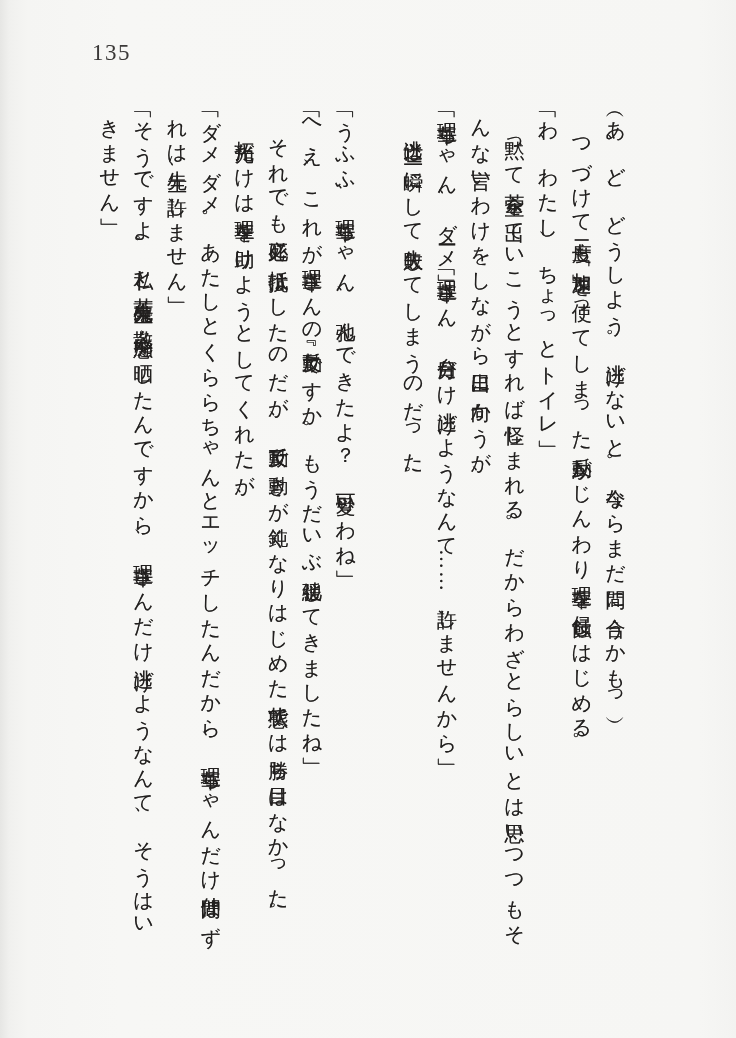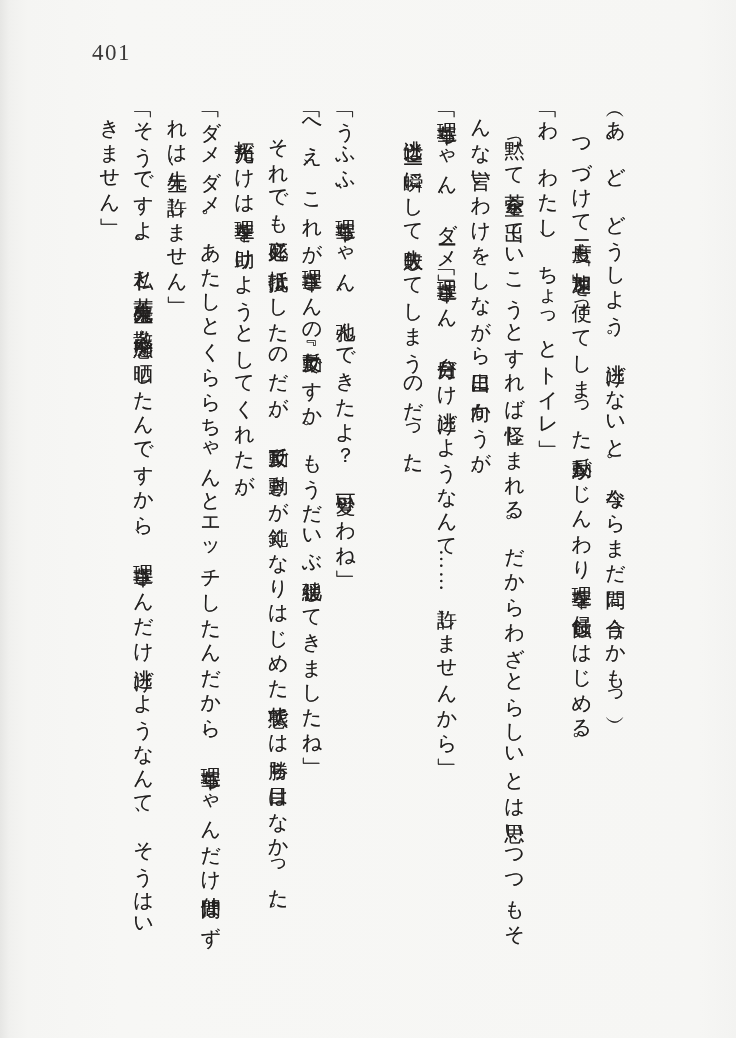--- a/index.html
+++ b/index.html
@@ -51,21 +51,21 @@
   }
   .blank-line {
     width: 34px;
     height: 100%;
   }
 </style>
 </head>
 <body>
 
 <div class="page">
-  <div class="page-number">401</div>
+  <div class="page-number">135</div>
 
   <div class="text-block">
       <p class="para thought">（あ、ど、どうしよう。逃げないと。今ならまだ間に合うかもっ）</p>
       <p class="para narration indent">つづけて二度も「加速」を使ってしまった反動がじんわり理華を侵蝕しはじめる。</p>
       <p class="para dialogue">「わ、わたし、ちょっとトイレ」</p>
       <p class="para narration indent">黙って茶室を出ていこうとすれば怪しまれる。だからわざとらしいとは思いつつもそんな言いわけをしながら出口に向かうが、</p>
       <p class="para dialogue">「理華ちゃん、ダーメ」「理華さん、自分だけ逃げようなんて……許しませんから」</p>
       <p class="para narration indent">逃亡は一瞬にして失敗してしまうのだった。</p>
       <div class="blank-line"></div>
       <p class="para dialogue">「うふふ、理華ちゃん、弛んできたよ？　可愛いわね」</p>

